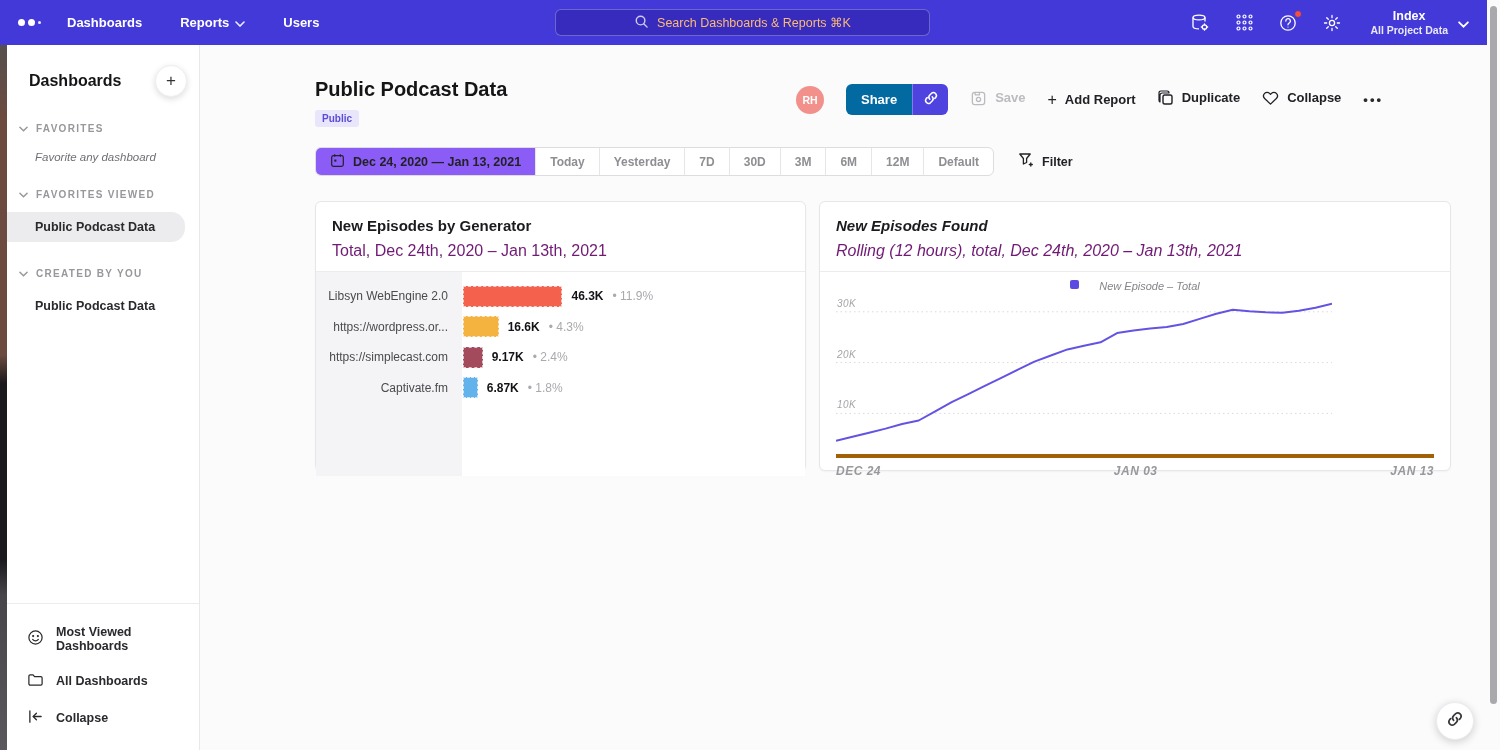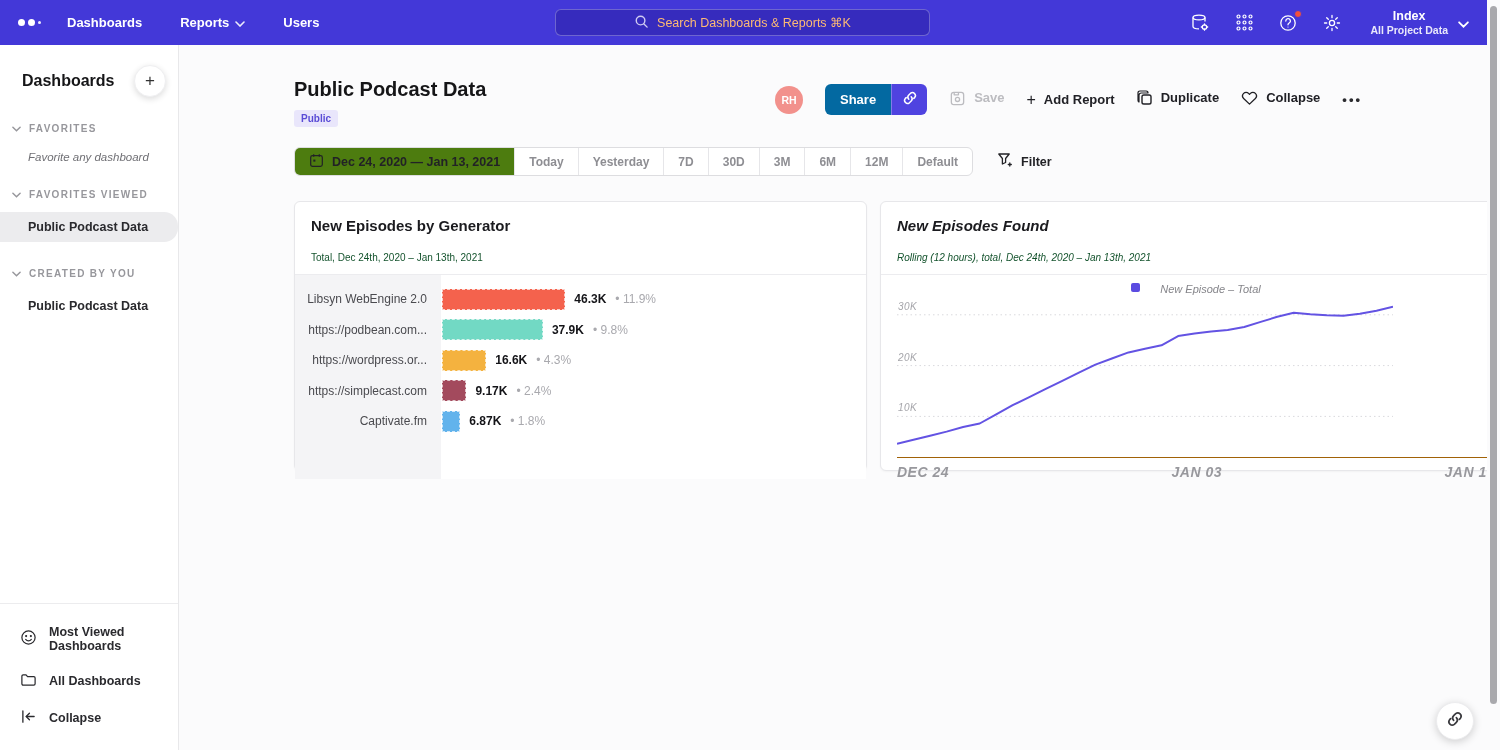--- a/index.html
+++ b/index.html
@@ -51,52 +51,52 @@
   .act { display:flex; align-items:flex-start; gap:8px; font-size:13px; font-weight:700; color:#212126; cursor:pointer; white-space:nowrap; }
   .act.disabled { color:#bcbcc0; cursor:default; }
   .act .plus-glyph { font-size:16px; font-weight:500; line-height:1; }
   .more-dots { font-size:13px; font-weight:800; letter-spacing:2px; color:#2c2c30; cursor:pointer; }
 
   
   .date-row { display:flex; align-items:center; gap:24px; margin-top:20px; }
   .date-bar { display:flex; align-items:stretch; background:#fff; border:1px solid #dddde0; border-radius:6px; overflow:hidden; height:29px; }
   .date-seg { display:flex; align-items:center; padding:0 14px; font-size:12px; font-weight:600; color:#8e8e93; border-right:1px solid #e6e6e9; cursor:pointer; white-space:nowrap; }
   .date-seg:last-child { border-right:none; }
-  .date-seg.active { background:#4d7c0f; color:#222226; font-weight:700; gap:8px; font-size:12.5px; }
+  .date-seg.active { background:#8b5cf6; color:#222226; font-weight:700; gap:8px; font-size:12.5px; }
   .filter-btn { display:flex; align-items:center; gap:8px; font-size:12.5px; font-weight:700; color:#222226; cursor:pointer; }
 
   
   .cards { display:flex; gap:13px; margin-top:25px; }
   .card { background:#fff; border:1px solid #e7e7ea; border-radius:6px; box-shadow:0 1px 2px rgba(0,0,0,.04); height:270px; }
-  .card-1 { width:573px; }
+  .card-1 { width:491px; }
   .card-2 { width:632px;font-style:italic; }
   .card-head { padding:15px 16px 11px 16px; border-bottom:1px solid #ececef; }
   .card-title { font-size:15px; font-weight:800; color:#1b1b1f; }
-  .card-sub { font-size:10px; color:#14532d; margin-top:18px; }
+  .card-sub { font-size:16px; color:#701a75; margin-top:8px; }
 
   
   .bar-body { height:204px; background:linear-gradient(to right, #f4f4f6 146px, #ffffff 146px); padding-top:9px; }
   .brow { display:flex; align-items:center; height:30.5px; }
   .blabel { width:146px; flex:0 0 146px; text-align:right; padding-right:14px; font-size:12px; color:#4a4a4f; }
   .bwrap { flex:1; display:flex; align-items:center; gap:9px; padding-left:1px; position:relative; }
   .bar { height:21px; border:1px dashed rgba(255,255,255,.7); position:relative; }
   .bar-inner { position:absolute; right:8px; top:0; height:100%; display:flex; align-items:center; gap:5px; color:#fff; font-size:12px; white-space:nowrap; }
   .bar-inner .bval { font-weight:800; }
   .bar-inner .bpct { color:rgba(255,255,255,.85); }
   .bval-out { font-size:12px; font-weight:800; color:#141418; white-space:nowrap; }
   .bpct-out { font-size:12px; color:#a9a9ae; white-space:nowrap; }
 
   
   .line-body { padding:0 16px; }
   .legend { display:flex; align-items:flex-start; justify-content:center; gap:20px; margin:8px 0 2px 0; }
   .legend-sq { width:9px; height:9px; border-radius:2px; }
   .legend-label { font-size:11px; color:#85858a; }
   .plot { position:relative; }
   .plot svg { display:block; }
-  .x-row { display:flex; justify-content:space-between; border-top:1px solid #a16207; padding-top:6px; font-size:14px; font-weight:700; letter-spacing:.5px; color:#98989d;align-items:flex-end; }
+  .x-row { display:flex; justify-content:space-between; border-top:4px solid #a16207; padding-top:6px; font-size:12px; font-weight:700; letter-spacing:.5px; color:#98989d;align-items:flex-end; }
 
   
   .fab { position:absolute; right:26px; bottom:10px; width:38px; height:38px; border-radius:50%; background:#fff; border:1px solid #ececee; box-shadow:0 2px 8px rgba(0,0,0,.18); display:flex; align-items:center; justify-content:center; cursor:pointer; z-index:6; }
   .scroll-gutter { position:absolute; top:0; right:0; width:13px; height:750px; background:#fbfbfc; z-index:7; }
   .scroll-thumb { position:absolute; top:6px; left:3px; width:7px; height:698px; border-radius:4px; background:#a9a9ad; cursor:grab; }
 </style>
 </head>
 <body>
 
 <div class="topnav">
@@ -378,28 +378,20 @@
 
           <div class="brow">
             <span class="blabel">Libsyn WebEngine 2.0</span>
             <div class="bwrap">
               <div class="bar" style="width: 29.0859%; background: rgb(244, 98, 77);"></div>
               <span class="bval-out">46.3K</span>
               <span class="bpct-out">• 11.9%</span>
             </div>
           </div>
 
-          <div class="brow">
-            <span class="blabel">https://podbean.com...</span>
-            <div class="bwrap">
-              <div class="bar" style="width: 23.809%; background: rgb(114, 217, 196);"></div>
-              <span class="bval-out">37.9K</span>
-              <span class="bpct-out">• 9.8%</span>
-            </div>
-          </div>
 
           <div class="brow">
             <span class="blabel">https://wordpress.or...</span>
             <div class="bwrap">
               <div class="bar" style="width: 10.4282%; background: rgb(244, 178, 63);"></div>
               <span class="bval-out">16.6K</span>
               <span class="bpct-out">• 4.3%</span>
             </div>
           </div>
 

